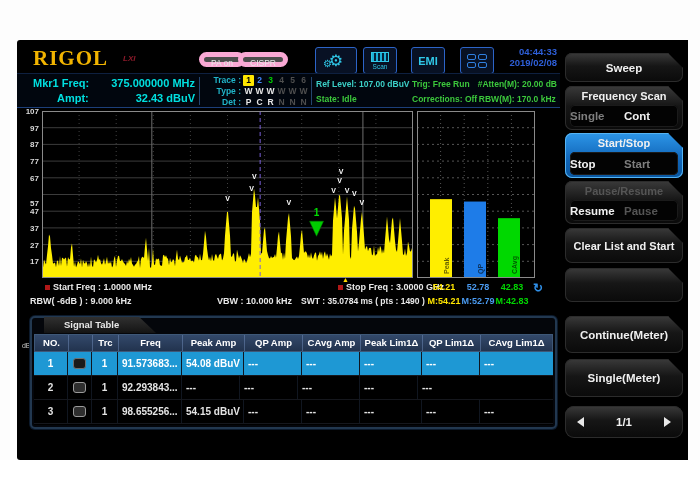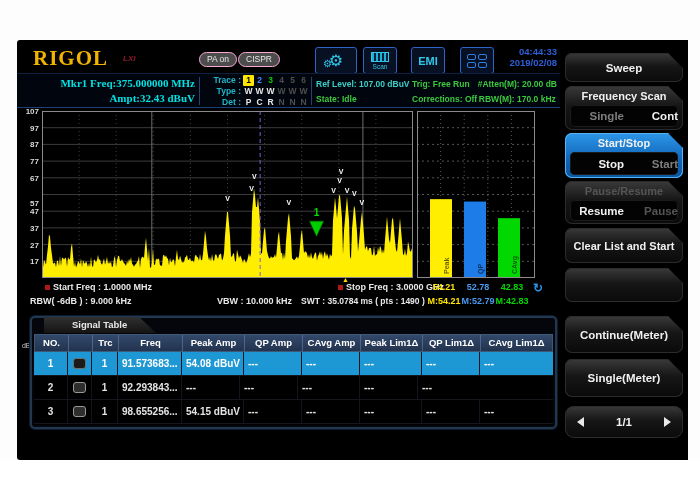--- a/index.html
+++ b/index.html
@@ -4,38 +4,38 @@
 <style>
   * { margin:0; padding:0; box-sizing:border-box; }
   body { font-family:"Liberation Sans", sans-serif; background:#fff; }
   .page { position:relative; width:700px; height:460px; background:#fdfdfd; overflow:hidden; }
   .screen { position:absolute; left:17px; top:40px; width:671px; height:420px; background:#000; border-radius:3px; }
   .main { position:absolute; left:0; top:0; width:543px; height:420px; }
 
   
   .logo { position:absolute; left:16px; top:6px; font-family:"Liberation Serif", serif; font-weight:bold; font-size:21px; letter-spacing:1px; color:#f2b400; }
   .lxi  { position:absolute; left:106px; top:14px; font-size:8px; font-weight:bold; font-style:italic; color:#8b1a2a; }
-  .pill { position:absolute; top:12px; height:15px; line-height:13px; padding:0 7px; background:#4c4c4c; border:1px solid #f9a8d4; border-radius:8px; font-size:8.5px; color:#e8e8e8; }
+  .pill { position:absolute; top:12px; height:15px; line-height:13px; padding:0 7px; background:#4c4c4c; border:5px solid #f9a8d4; border-radius:8px; font-size:8.5px; color:#e8e8e8; }
   .pill.pa { left:182px; } .pill.cispr { left:221px; }
   .icobtn { position:absolute; top:7px; height:27px; background:#081124; border:1px solid #2c64c8; border-radius:3px; display:flex; align-items:center; justify-content:center; flex-direction:column; color:#30c8e8; }
   .ico-gear { left:298px; width:42px; }
   .gear-main { font-size:16px; line-height:16px; } .gear-small { position:absolute; left:7px; top:11px; font-size:10px; line-height:10px; }
   .ico-scan { left:346px; width:34px; }
   .scan-grid { width:18px; height:10px; border:1px solid #30c8e8; background:repeating-linear-gradient(90deg,#1db0d8 0 2px,#05203a 2px 4px); }
   .scan-lbl { font-size:6.5px; margin-top:1px; color:#30c8e8; }
   .ico-emi { left:394px; width:34px; font-size:11px; font-weight:bold; }
   .ico-win { left:443px; width:34px; }
   .win-grid { display:grid; grid-template-columns:9px 9px; grid-template-rows:6px 6px; gap:2px; }
   .win-grid div { border:1.5px solid #2f7fe0; border-radius:2px; }
   .clock { position:absolute; left:483px; top:6px; width:57px; text-align:right; font-size:9.5px; font-weight:bold; color:#2e5fd8; line-height:11px; }
 
   .row2 { position:absolute; left:0; top:33px; width:543px; height:35px; background:#01060e; border-top:1px solid #0e2040; border-bottom:1px solid #1c3f7a; }
   .vsep { position:absolute; top:3px; height:28px; width:1px; background:#24456f; }
   .mkr { position:absolute; left:16px; top:2px; width:162px; font-size:11px; font-weight:bold; color:#00e0e0; line-height:15px; }
-  .mkr .r { display:flex; justify-content:flex-end;font-family:Liberation Serif, serif; }
+  .mkr .r { display:flex; justify-content:space-between; }
   .ti { position:absolute; left:188px; top:1px; width:104px; font-size:8.5px; font-weight:bold; line-height:11px; }
   .ti-row { display:flex; }
   .ti-label { width:36px; text-align:right; color:#20b4c8; margin-right:2px; }
   .tv { width:11px; text-align:center; color:#e8e8e8; }
   .tv-sel { background:#ffe600; color:#000; border-radius:1px; }
   .c-blue { color:#4488ff; } .c-green { color:#00cc00; } .c-dim { color:#4f4f4f; }
   .si { position:absolute; top:3px; font-size:8.5px; font-weight:bold; line-height:15px; white-space:nowrap; }
   .si-a { left:299px; } .si-b { left:395px; } .si-c { right:3px; text-align:center; }
   .c-cyan { color:#3cd0c8; } .c-grn { color:#3cc83c; }
 
@@ -54,39 +54,39 @@
   .a-rbw { left:13px; top:16px; } .a-vbw { left:200px; top:16px; } .a-swt { left:284px; top:16px; font-size:8.5px; }
   .mv { width:34px; text-align:center; }
   .mv-y { color:#ffe600; } .mv-b { color:#4a9af0; } .mv-g { color:#00d800; }
   .v1 { left:410px; top:2px; } .v2 { left:444px; top:2px; } .v3 { left:478px; top:2px; }
   .m1 { left:410px; top:16px; } .m2 { left:444px; top:16px; } .m3 { left:478px; top:16px; }
   .loop { left:516px; top:1px; font-size:12px; color:#2f8fe8; }
   .postri { left:325px; top:-4px; font-size:7px; color:#ffd800; }
 
   
   .stbl { position:absolute; left:13px; top:276px; width:527px; height:113px; background:#04060b; border:2px solid #223850; border-radius:5px; box-shadow:0 0 0 1px #0c1a2c; }
-  .stab { position:absolute; left:12px; top:-1px; width:112px; height:16px; line-height:16px; padding-left:28px; font-size:9.5px; font-weight:bold; color:#e8e8e8; background:linear-gradient(#303030,#141414); clip-path:polygon(0 0,85% 0,100% 100%,0 100%); }
+  .stab { position:absolute; left:12px; top:-1px; width:112px; height:16px; line-height:16px; padding-left:20px; font-size:9.5px; font-weight:bold; color:#e8e8e8; background:linear-gradient(#303030,#141414); clip-path:polygon(0 0,85% 0,100% 100%,0 100%); }
   .tgrid { position:absolute; left:2px; right:2px; top:16px; bottom:2px; background:#000; }
   .thead { display:flex; height:18px; background:linear-gradient(#33496b,#22334e); border:1px solid #3e5878; }
   .thead .cell { font-size:9.5px; font-weight:bold; color:#fff; text-align:center; line-height:16px; border-right:1px solid rgba(130,160,210,0.4); }
   .trow { display:flex; height:24px; align-items:center; font-size:10px; font-weight:bold; color:#e4e4e4; border-bottom:1px solid #15171d; }
   .trow .cell { border-right:1px solid #101620; height:100%; display:flex; align-items:center; padding-left:4px; }
   .cell.cc { justify-content:center; padding-left:0; text-align:center; }
   .c0{width:34px;} .c1{width:24px;} .c2{width:26px;} .c3{width:64px;} .c4{width:62px;} .c5{width:58px;} .c6{width:58px;} .c7{width:62px;} .c8{width:58px;} .c9{flex:1; border-right:none!important;}
   .trow.sel { background:#1e98d4; color:#fff; }
   .chk { width:13px; height:11px; border-radius:3px; background:#2e2e2e; border:1px solid #9a9a9a; }
   .chk.on { background:#1a1a1a; border-color:#6f6f6f; }
 
   
   .sidebar { position:absolute; left:543px; top:0; width:128px; height:420px; background:#000; }
   .sbtn { position:absolute; left:5px; width:118px; background:linear-gradient(180deg,#3a3a3a,#161616 45%,#0a0a0a); border-radius:7px; clip-path:polygon(0 0,calc(100% - 15px) 0,100% 15px,100% 100%,0 100%); box-shadow:inset 0 0 0 1px #2c2c2c; color:#f0f0f0; font-weight:bold; font-size:11.5px; display:flex; align-items:center; justify-content:center; text-align:center; }
   .sgroup { flex-direction:column; justify-content:flex-start; padding-top:2px; }
   .ghead { height:16px; line-height:16px; font-size:11px; width:100%; }
   .gopts { margin:1px 3px 3px; background:#030303; border-radius:5px; flex:1; width:108px; display:flex; align-items:center; box-shadow:inset 0 0 0 1px #1b1b1b; }
-  .gopts span { flex:1; text-align:right; }
+  .gopts span { flex:1; text-align:left; }
   .active-group { background:linear-gradient(180deg,#2d96e8,#1065b8 60%,#0a57a0); box-shadow:inset 0 0 0 1px #55b4f4; }
   .dim { color:#7e7e7e; } .dimmer { color:#555; }
   .pager { display:flex; justify-content:space-between; align-items:center; padding:16px 12px; clip-path:none; border-radius:9px; }
   .tri { width:0; height:0; border-top:5px solid transparent; border-bottom:5px solid transparent; }
   .tri-l { border-right:7px solid #e8e8e8; } .tri-r { border-left:7px solid #e8e8e8; }
 </style>
 </head>
 <body>
 
 <div class="page">

